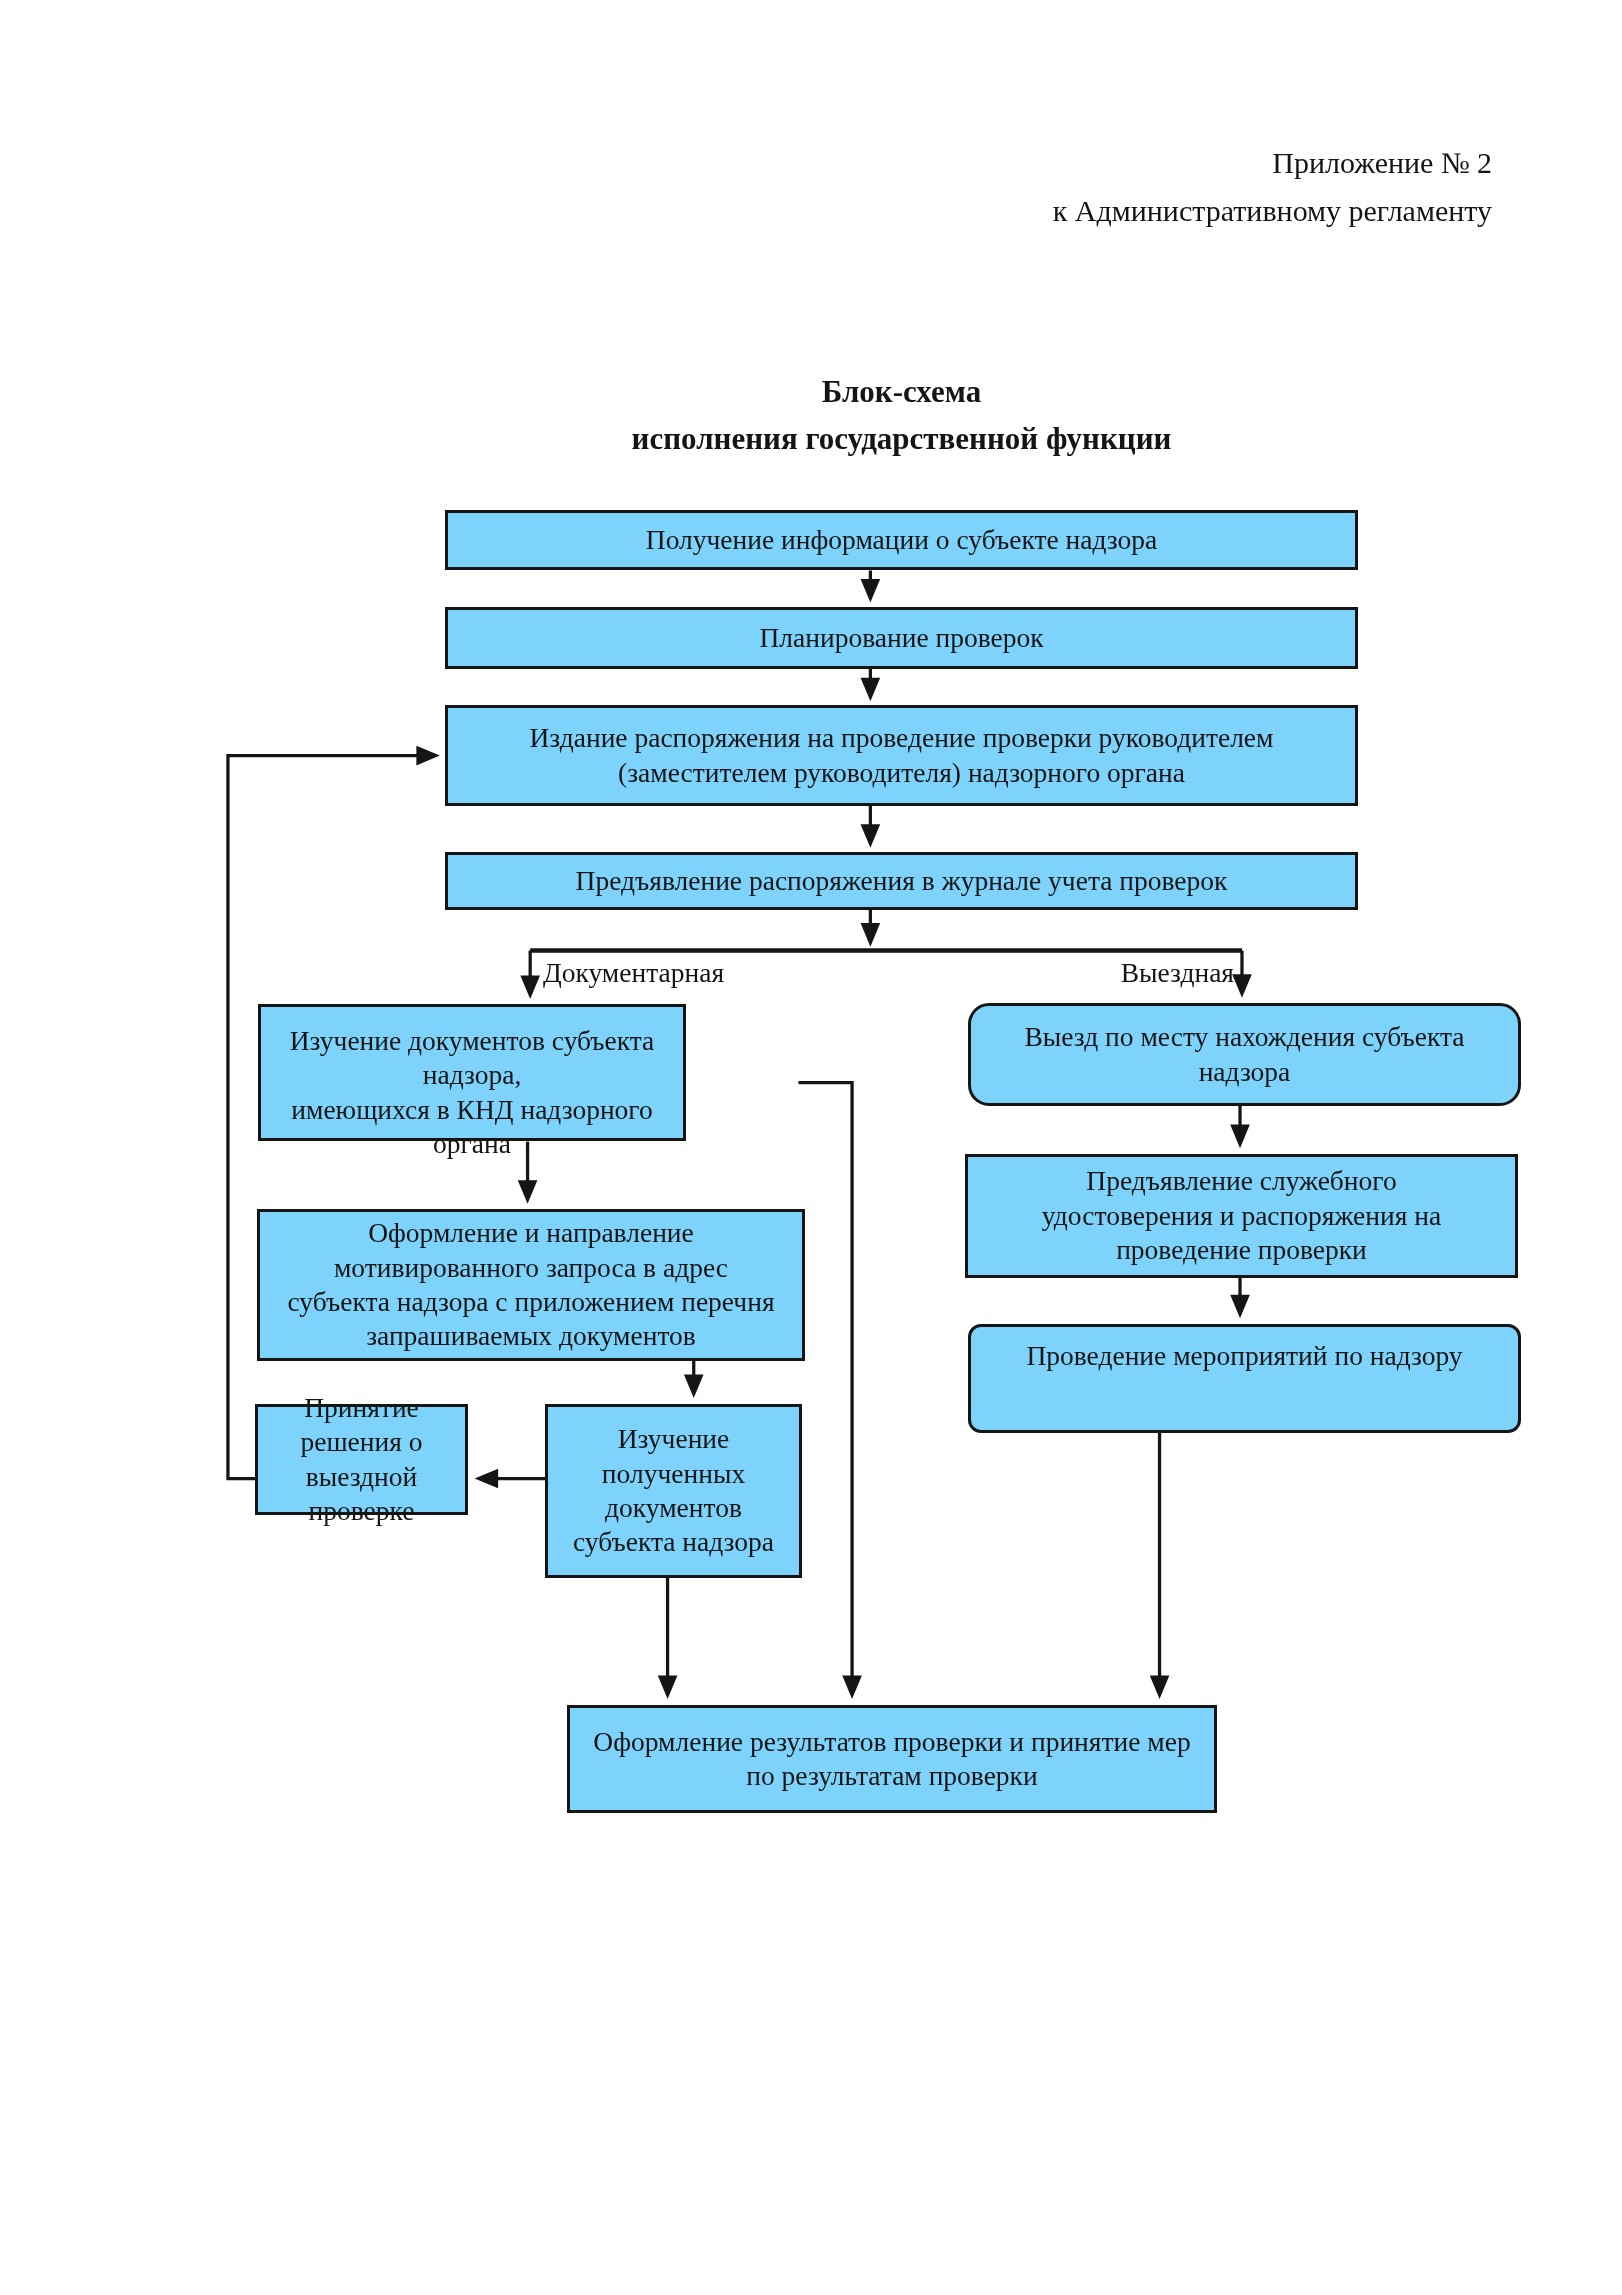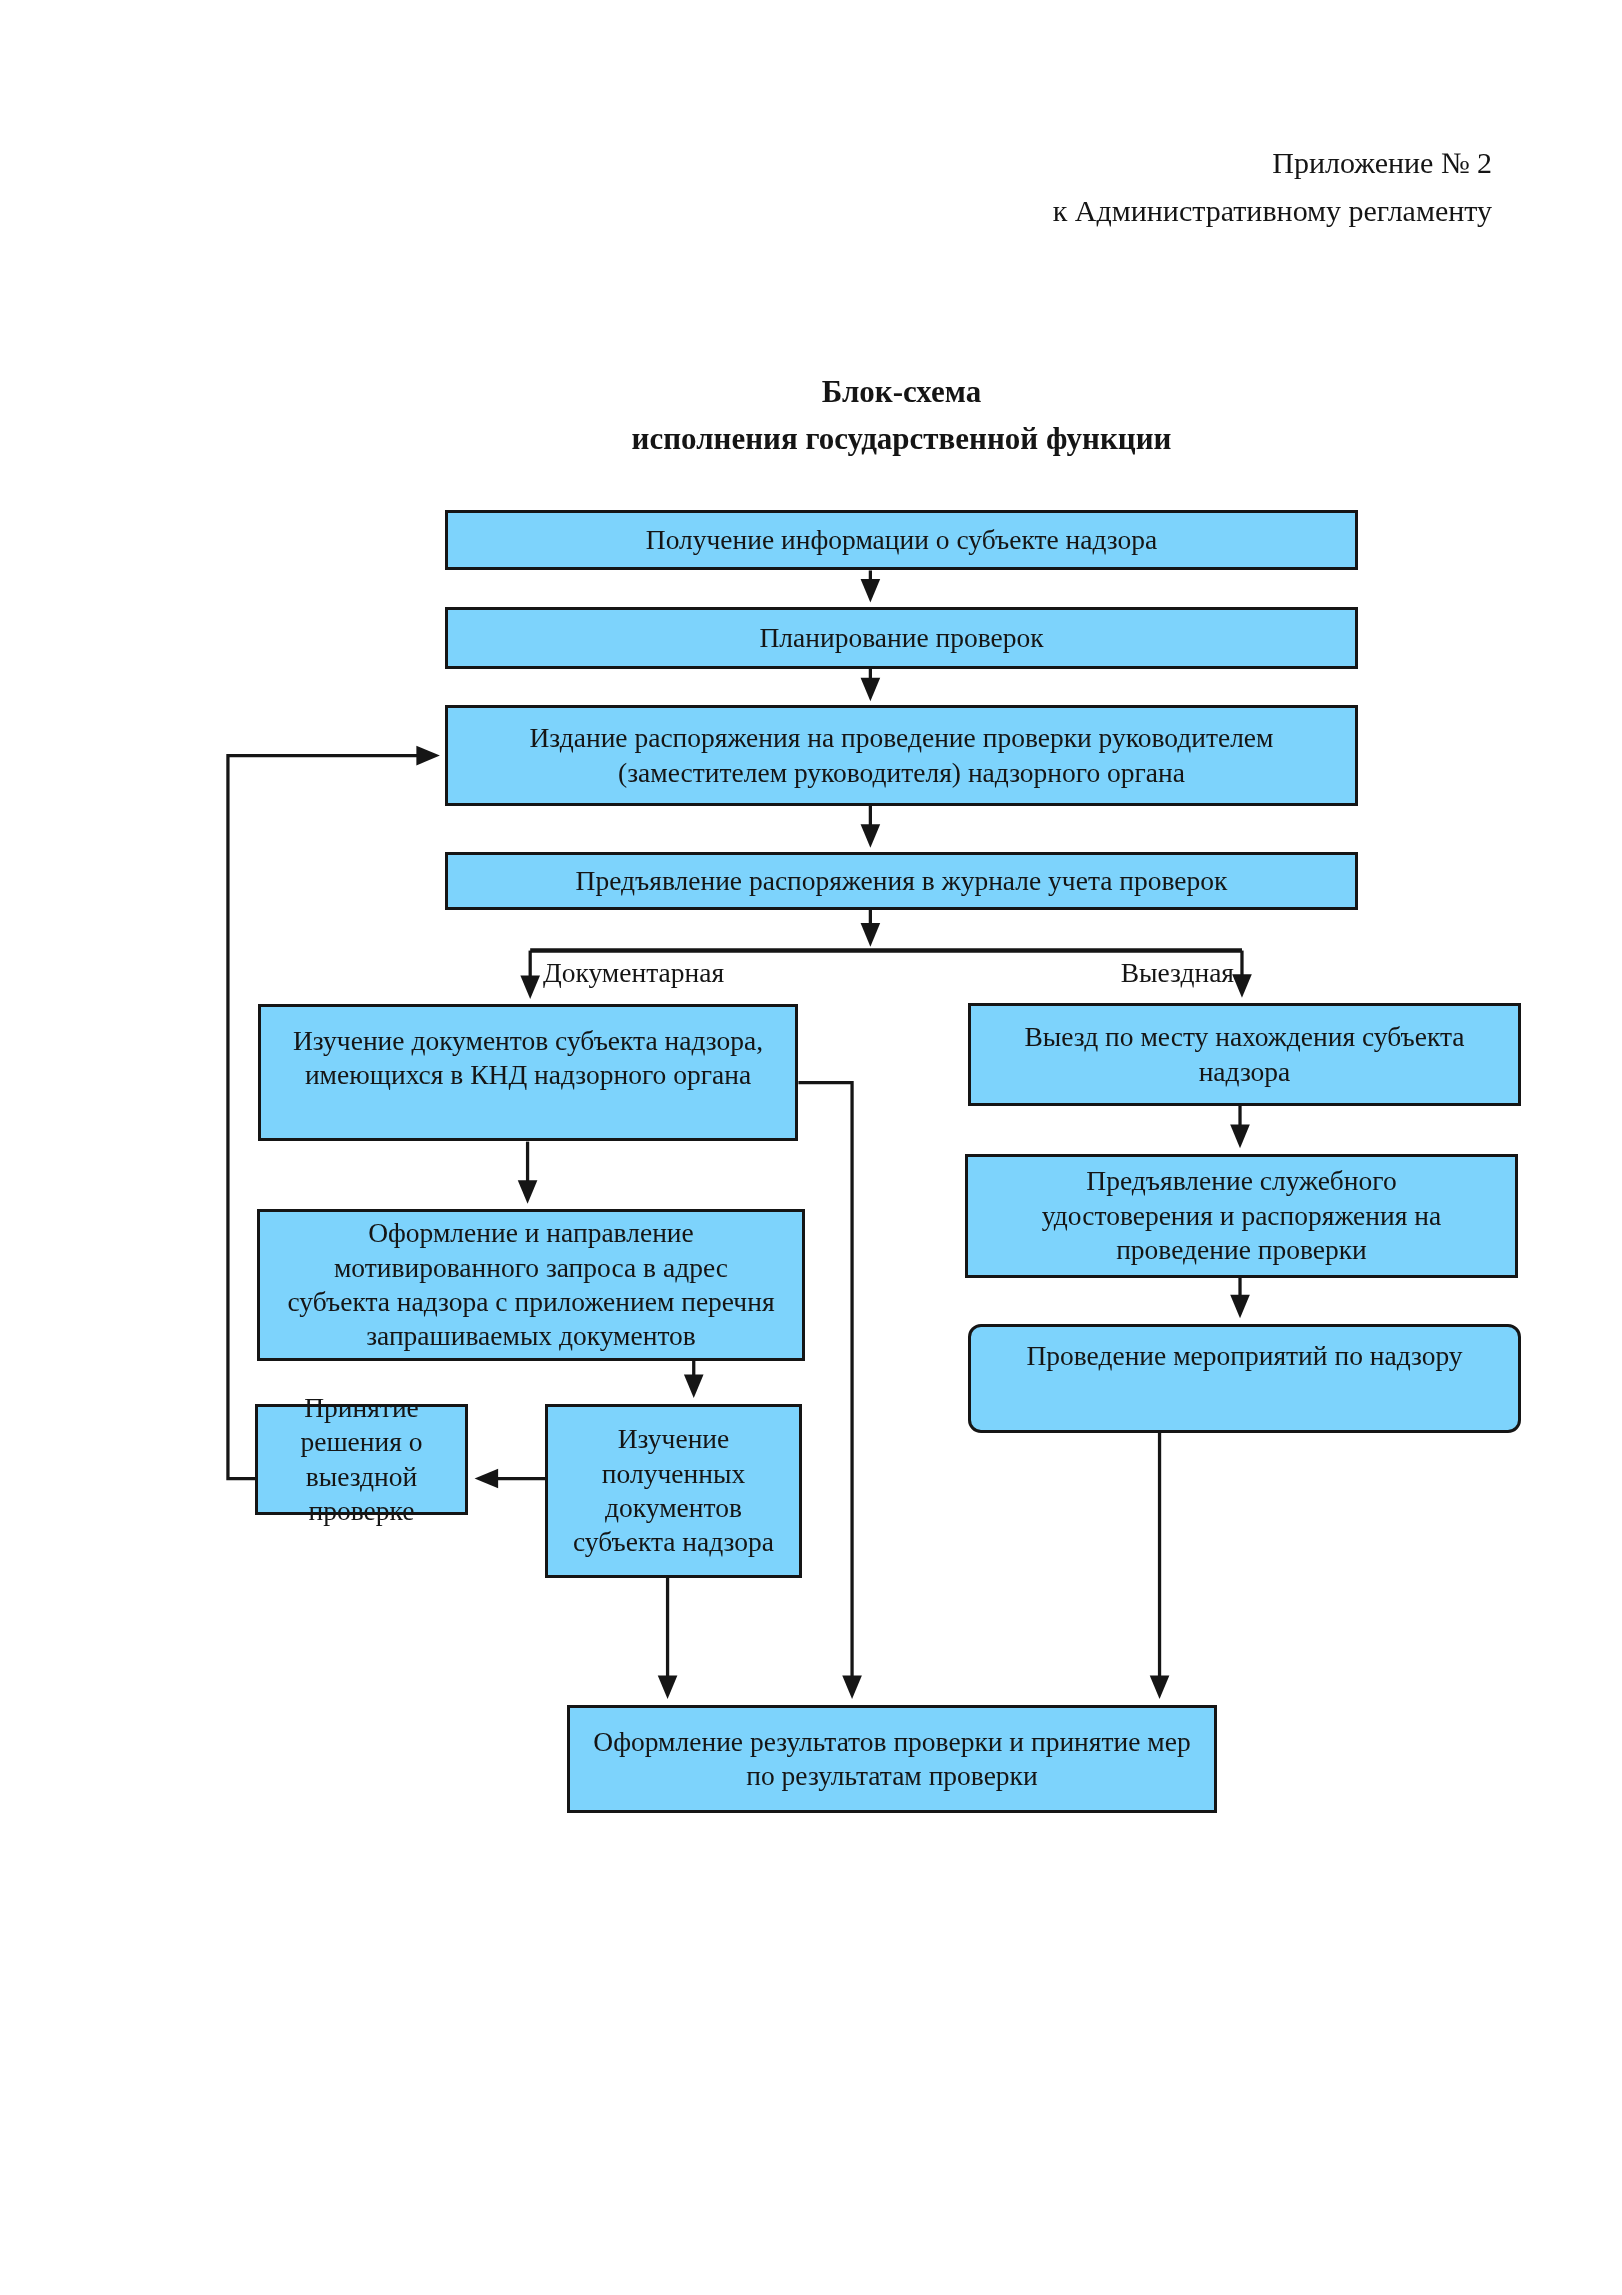--- a/index.html
+++ b/index.html
@@ -129,23 +129,23 @@
         <polygon points="1772,2597 1757,2561 1787,2561" fill="#151515"></polygon>
       </g>
     </svg>
 
   <div id="nodes">
       <div class="node" style="left: 445px; top: 510px; width: 913px; height: 60px;">Получение информации о субъекте надзора</div>
       <div class="node" style="left: 445px; top: 607px; width: 913px; height: 62px;">Планирование проверок</div>
       <div class="node" style="left: 445px; top: 705px; width: 913px; height: 101px;">Издание распоряжения на проведение проверки руководителем
 (заместителем руководителя) надзорного органа</div>
       <div class="node" style="left: 445px; top: 852px; width: 913px; height: 58px;">Предъявление распоряжения в журнале учета проверок</div>
-      <div class="node vtop" style="left: 258px; top: 1004px; width: 540px; height: 137px; padding-top: 17px;">Изучение документов субъекта надзора,
+      <div class="node vtop" style="left: 258px; top: 1004px; width: 428px; height: 137px; padding-top: 17px;">Изучение документов субъекта надзора,
 имеющихся в КНД надзорного органа</div>
-      <div class="node" style="left: 968px; top: 1003px; width: 553px; height: 103px;">Выезд по месту нахождения субъекта
+      <div class="node" style="left: 968px; top: 1003px; width: 553px; height: 103px; border-radius: 21px;">Выезд по месту нахождения субъекта
 надзора</div>
       <div class="node" style="left: 965px; top: 1154px; width: 553px; height: 124px;">Предъявление служебного
 удостоверения и распоряжения на
 проведение проверки</div>
       <div class="node vtop" style="left: 968px; top: 1324px; width: 553px; height: 109px; padding-top: 11.8px; border-radius: 13px;">Проведение мероприятий по надзору</div>
       <div class="node" style="left: 257px; top: 1209px; width: 548px; height: 152px;">Оформление и направление
 мотивированного запроса в адрес
 субъекта надзора с приложением перечня
 запрашиваемых документов</div>
       <div class="node" style="left: 255px; top: 1404px; width: 213px; height: 111px;">Принятие

